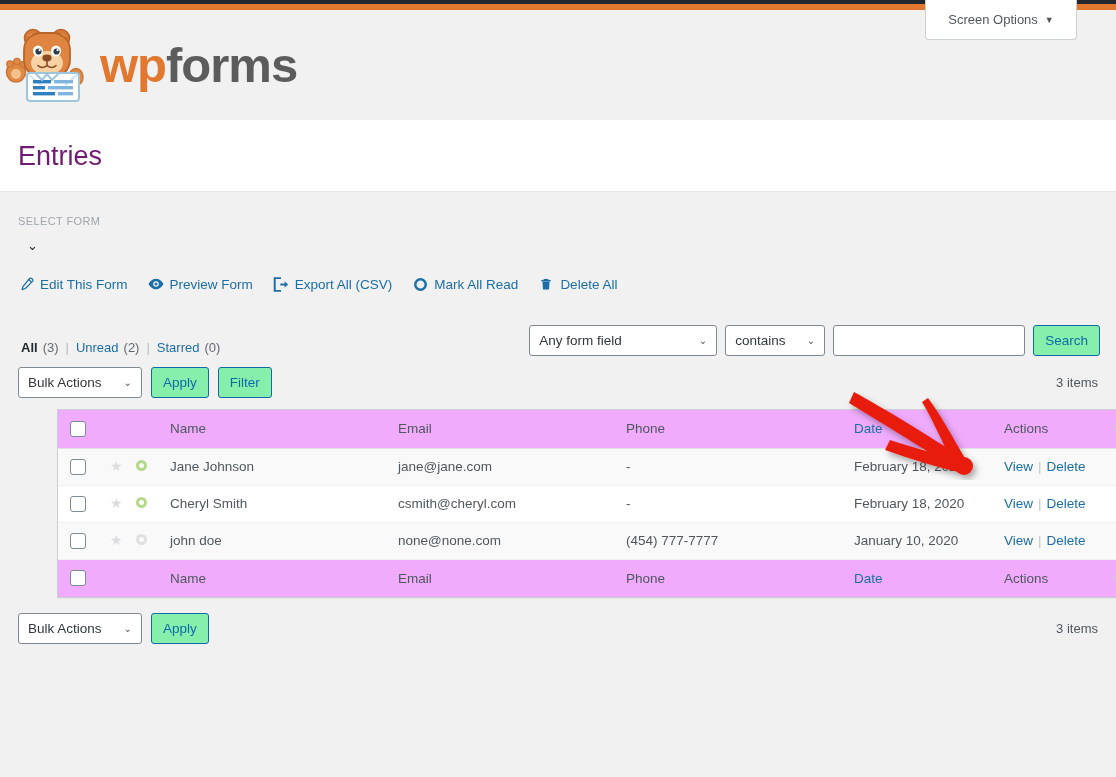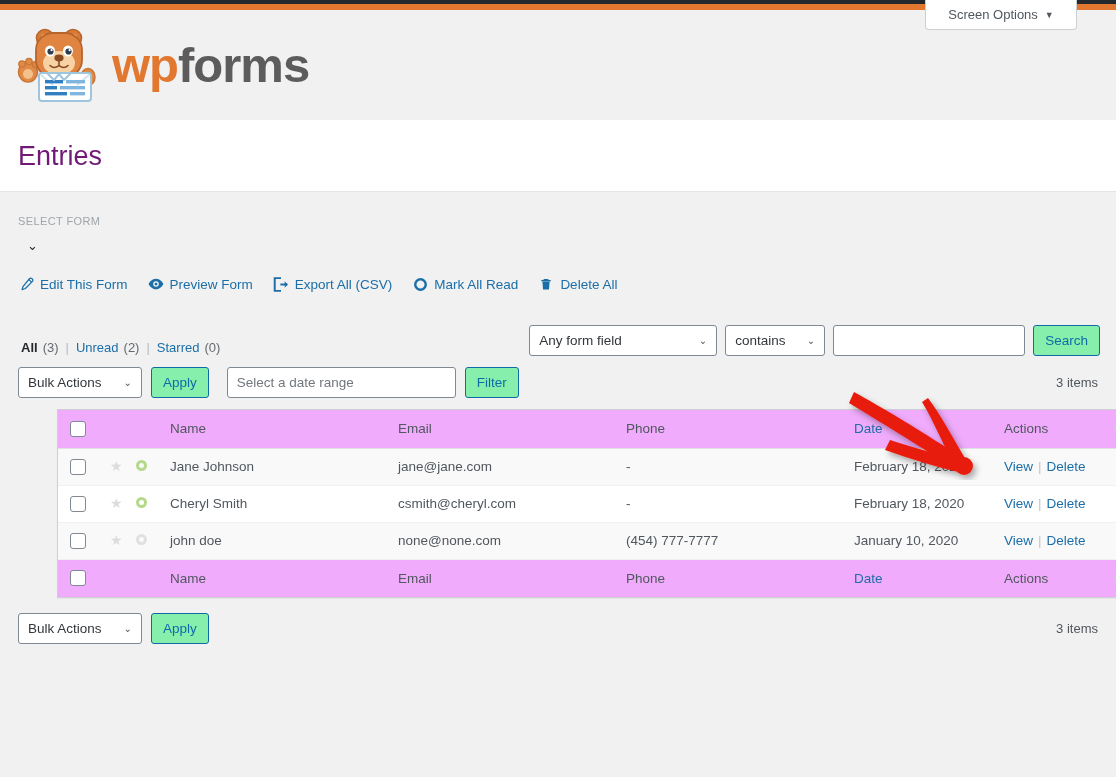--- a/index.html
+++ b/index.html
@@ -13,35 +13,35 @@
     overflow:hidden;
     position:relative;
   }
 
   
   #adminbar-dark { position:absolute; top:0; left:0; width:1116px; height:4px; background:#23282d; }
   #adminbar-orange { position:absolute; top:4px; left:0; width:1116px; height:6px; background:#e27730; }
 
   
   #screen-options {
-    position:absolute; top:0px; left:925px; width:152px; height:30px;
+    position:absolute; top:0px; left:925px; width:152px; height:40px;
     background:#fff; border:1px solid #ccd0d4; border-top:none;
     border-radius:0 0 4px 4px;
     display:flex; align-items:center; justify-content:center;
     color:#50575e; font-size:13px; cursor:pointer;
     z-index:5;
   }
   #screen-options .so-label { color:#50575e; }
   #screen-options .caret { margin-left:7px; font-size:9px; color:#50575e; }
 
   
   #logo-bar {
     position:absolute; top:10px; left:0; width:1116px; height:110px;
     background:#f1f1f1;
-    display:flex; align-items:center; padding-left:14px;
+    display:flex; align-items:center; padding-left:2px;
   }
   .bear { width:88px; height:80px; flex:none; }
   .logo-word { margin-left:10px; font-size:49px; font-weight:bold; letter-spacing:-1px; line-height:1; }
   .logo-wp { color:#e27730; }
   .logo-forms { color:#5c5c5c; }
 
   
   #entries-band {
     position:absolute; top:120px; left:0; width:1116px; height:72px;
     background:#fff; border-bottom:1px solid #e5e5e5;
@@ -319,23 +319,20 @@
   </div>
 </div>
 
 <div id="tablenav-top">
   <div class="wp-select" style="width:124px; justify-content:space-between;">
     <span>Bulk Actions</span>
     <span class="sel-caret">⌄</span>
   </div>
   <div class="btn-secondary">
     <span>Apply</span>
-  </div>
-  <div class="wp-text-input ph" style="width:229px; margin-left:9px;">
-    <span>Select a date range</span>
   </div>
   <div class="btn-secondary">
     <span>Filter</span>
   </div>
 </div>
 
 <div id="items-count-top">3 items</div>
 
 <div id="entries-table">
   <table class="wp-list">

